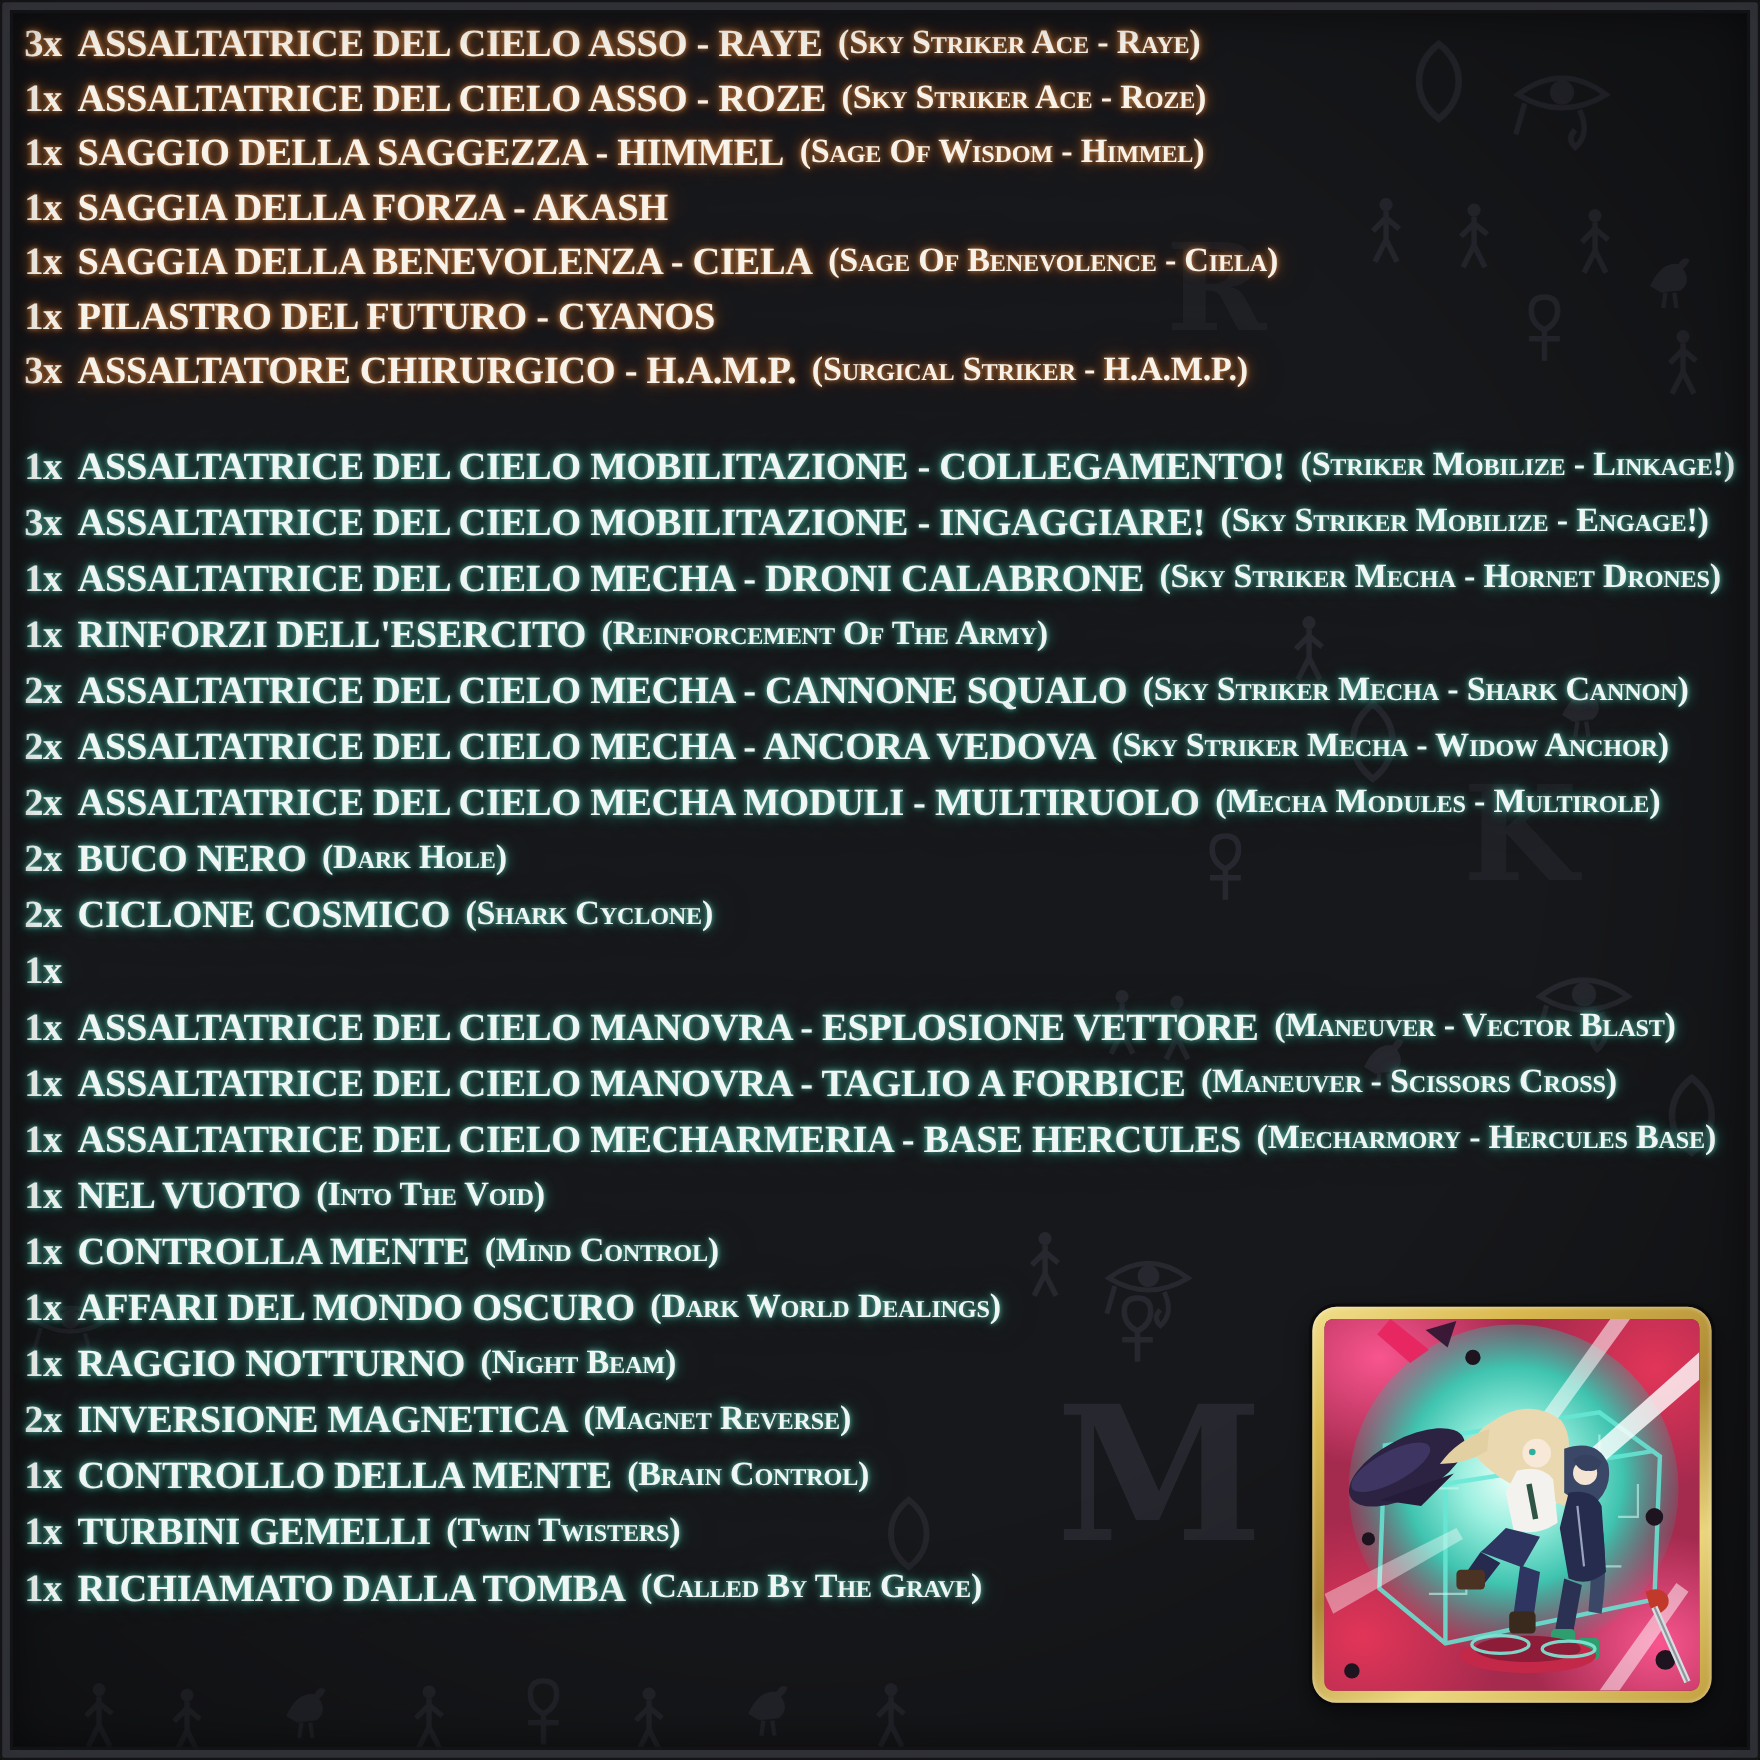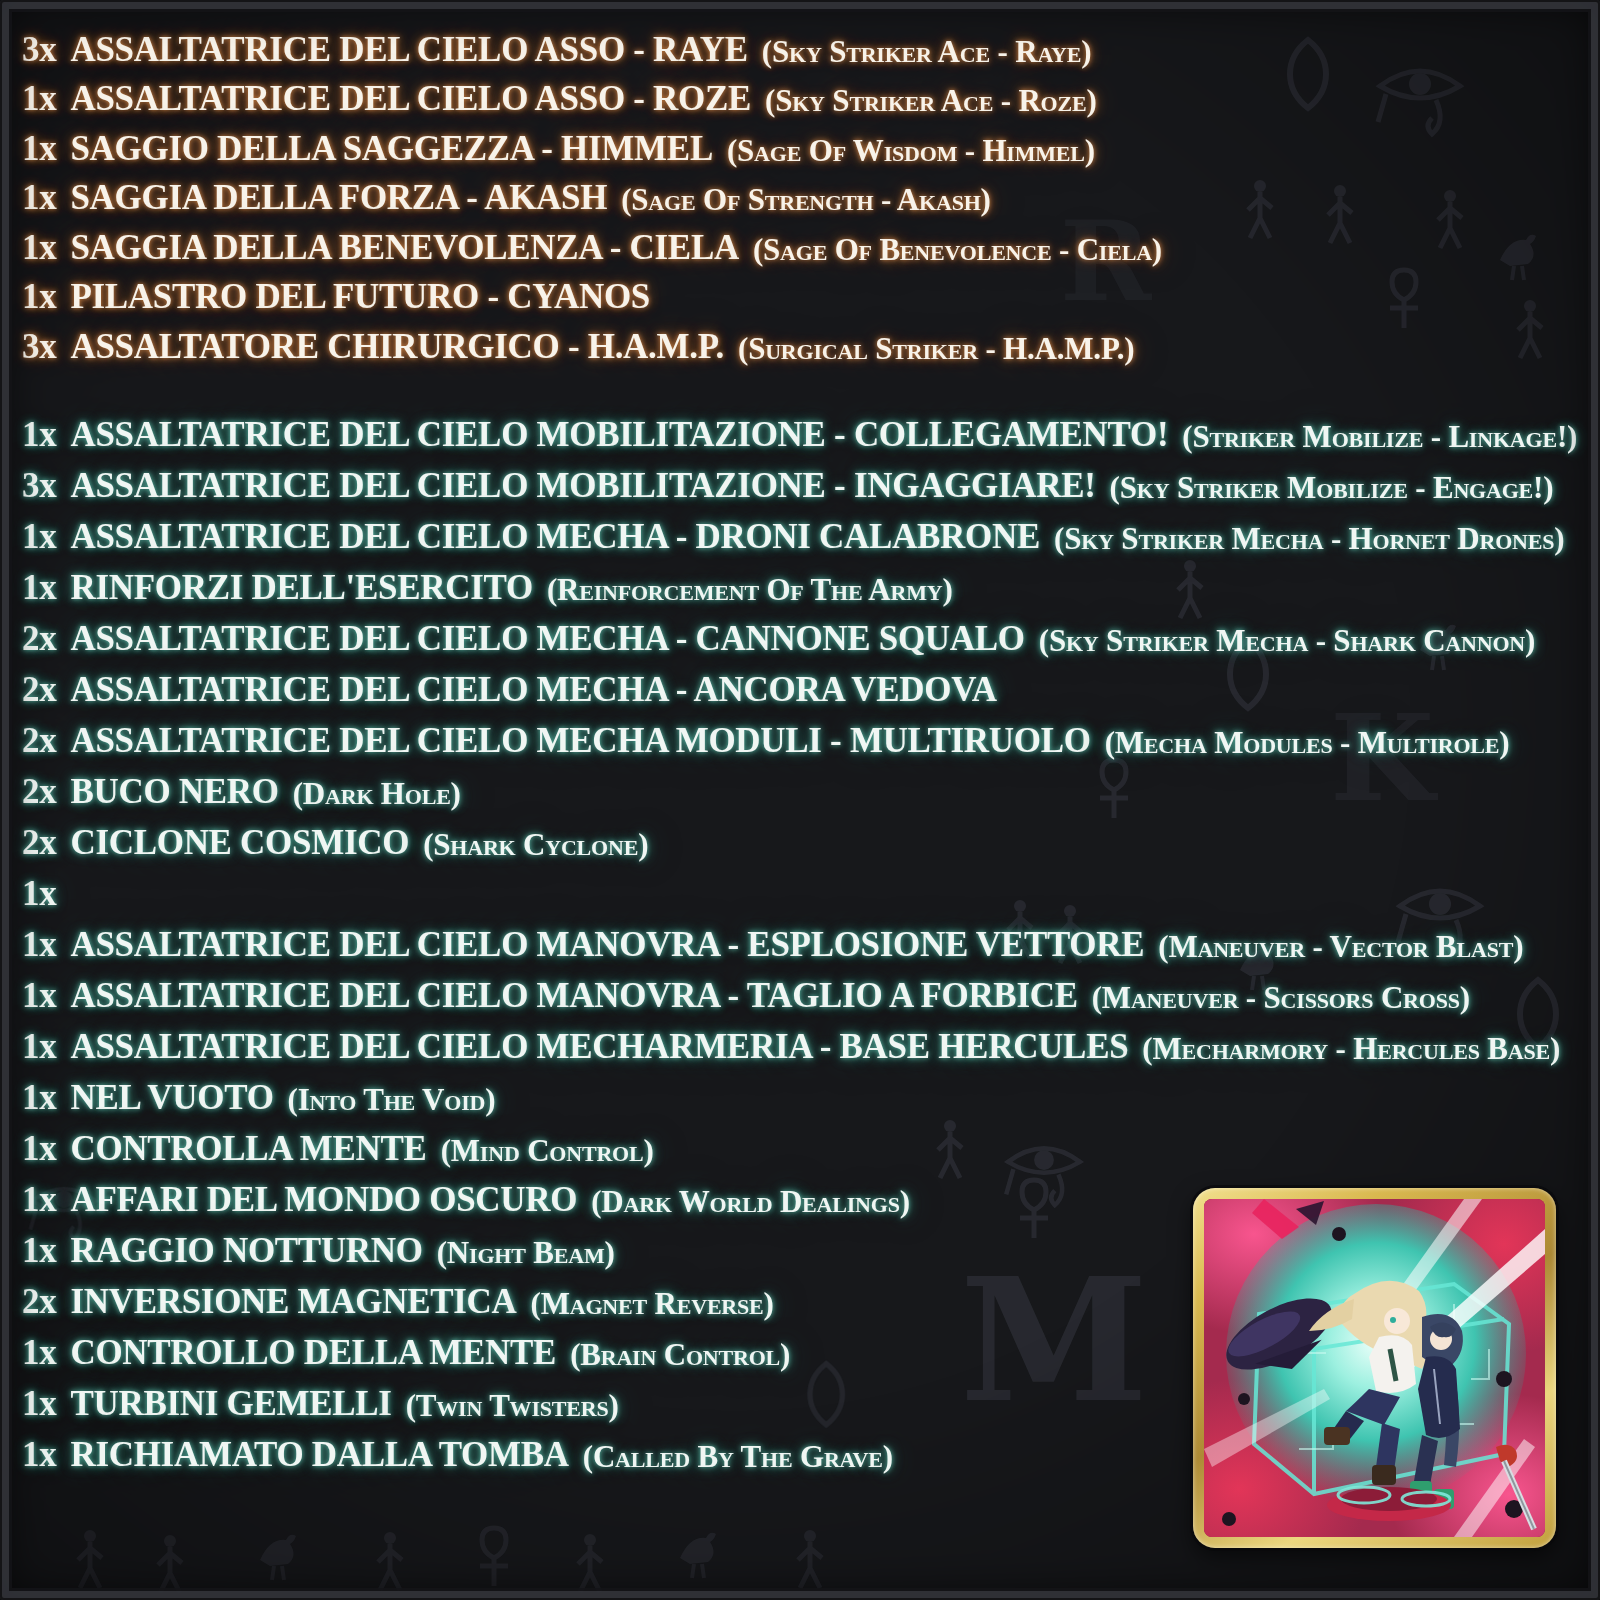--- a/index.html
+++ b/index.html
@@ -14,21 +14,21 @@
     background:radial-gradient(ellipse at 46% 46%, rgba(0,0,0,0) 55%, rgba(0,0,0,.38) 100%);}
   
   #frame{position:absolute;inset:0;z-index:6;pointer-events:none;border-radius:4px;
     box-shadow:
       inset 0 0 0 2px #141416,
       inset 0 0 0 9px rgba(95,96,104,.38),
       inset 0 0 0 12px rgba(20,20,24,.85),
       inset 0 0 46px rgba(0,0,0,.75);}
   
   #list{position:absolute;left:22px;top:20px;z-index:3;white-space:nowrap;}
-  .row{display:flex;align-items:flex-end;gap:14px;}
+  .row{display:flex;align-items:flex-start;gap:14px;}
   #monsters .row{height:49.5px;}
   #spells  .row{height:51px;}
   #spells{margin-top:37px;}
   .count,.it{font-weight:bold;font-size:35px;letter-spacing:-.3px;color:#f7f3ec;}
   .en{font-weight:bold;font-size:31px;letter-spacing:-.2px;color:#f4f1ea;font-variant:small-caps;}
   #monsters .count,#monsters .it,#monsters .en{
     color:#f8f3ea;
     text-shadow:0 0 5px rgba(214,138,74,.95),0 0 12px rgba(168,96,44,.85),
                 0 0 24px rgba(125,70,32,.65),0 0 40px rgba(92,52,26,.45);}
   #spells .count,#spells .it,#spells .en{
@@ -127,21 +127,20 @@
         <span class="en">(Sky Striker Ace - Roze)</span>
       </div>
     <div class="row">
         <span class="count">1x</span>
         <span class="it">SAGGIO DELLA SAGGEZZA - HIMMEL</span>
         <span class="en">(Sage Of Wisdom - Himmel)</span>
       </div>
     <div class="row">
         <span class="count">1x</span>
         <span class="it">SAGGIA DELLA FORZA - AKASH</span>
-        <span class="en">(Sage Of Strength - Akash)</span>
       </div>
     <div class="row">
         <span class="count">1x</span>
         <span class="it">SAGGIA DELLA BENEVOLENZA - CIELA</span>
         <span class="en">(Sage Of Benevolence - Ciela)</span>
       </div>
     <div class="row">
         <span class="count">1x</span>
         <span class="it">PILASTRO DEL FUTURO - CYANOS</span>
       </div>
@@ -173,20 +172,21 @@
         <span class="en">(Reinforcement Of The Army)</span>
       </div>
     <div class="row">
         <span class="count">2x</span>
         <span class="it">ASSALTATRICE DEL CIELO MECHA - CANNONE SQUALO</span>
         <span class="en">(Sky Striker Mecha - Shark Cannon)</span>
       </div>
     <div class="row">
         <span class="count">2x</span>
         <span class="it">ASSALTATRICE DEL CIELO MECHA - ANCORA VEDOVA</span>
+        <span class="en">(Sky Striker Mecha - Widow Anchor)</span>
       </div>
     <div class="row">
         <span class="count">2x</span>
         <span class="it">ASSALTATRICE DEL CIELO MECHA MODULI - MULTIRUOLO</span>
         <span class="en">(Mecha Modules - Multirole)</span>
       </div>
     <div class="row">
         <span class="count">2x</span>
         <span class="it">BUCO NERO</span>
         <span class="en">(Dark Hole)</span>

